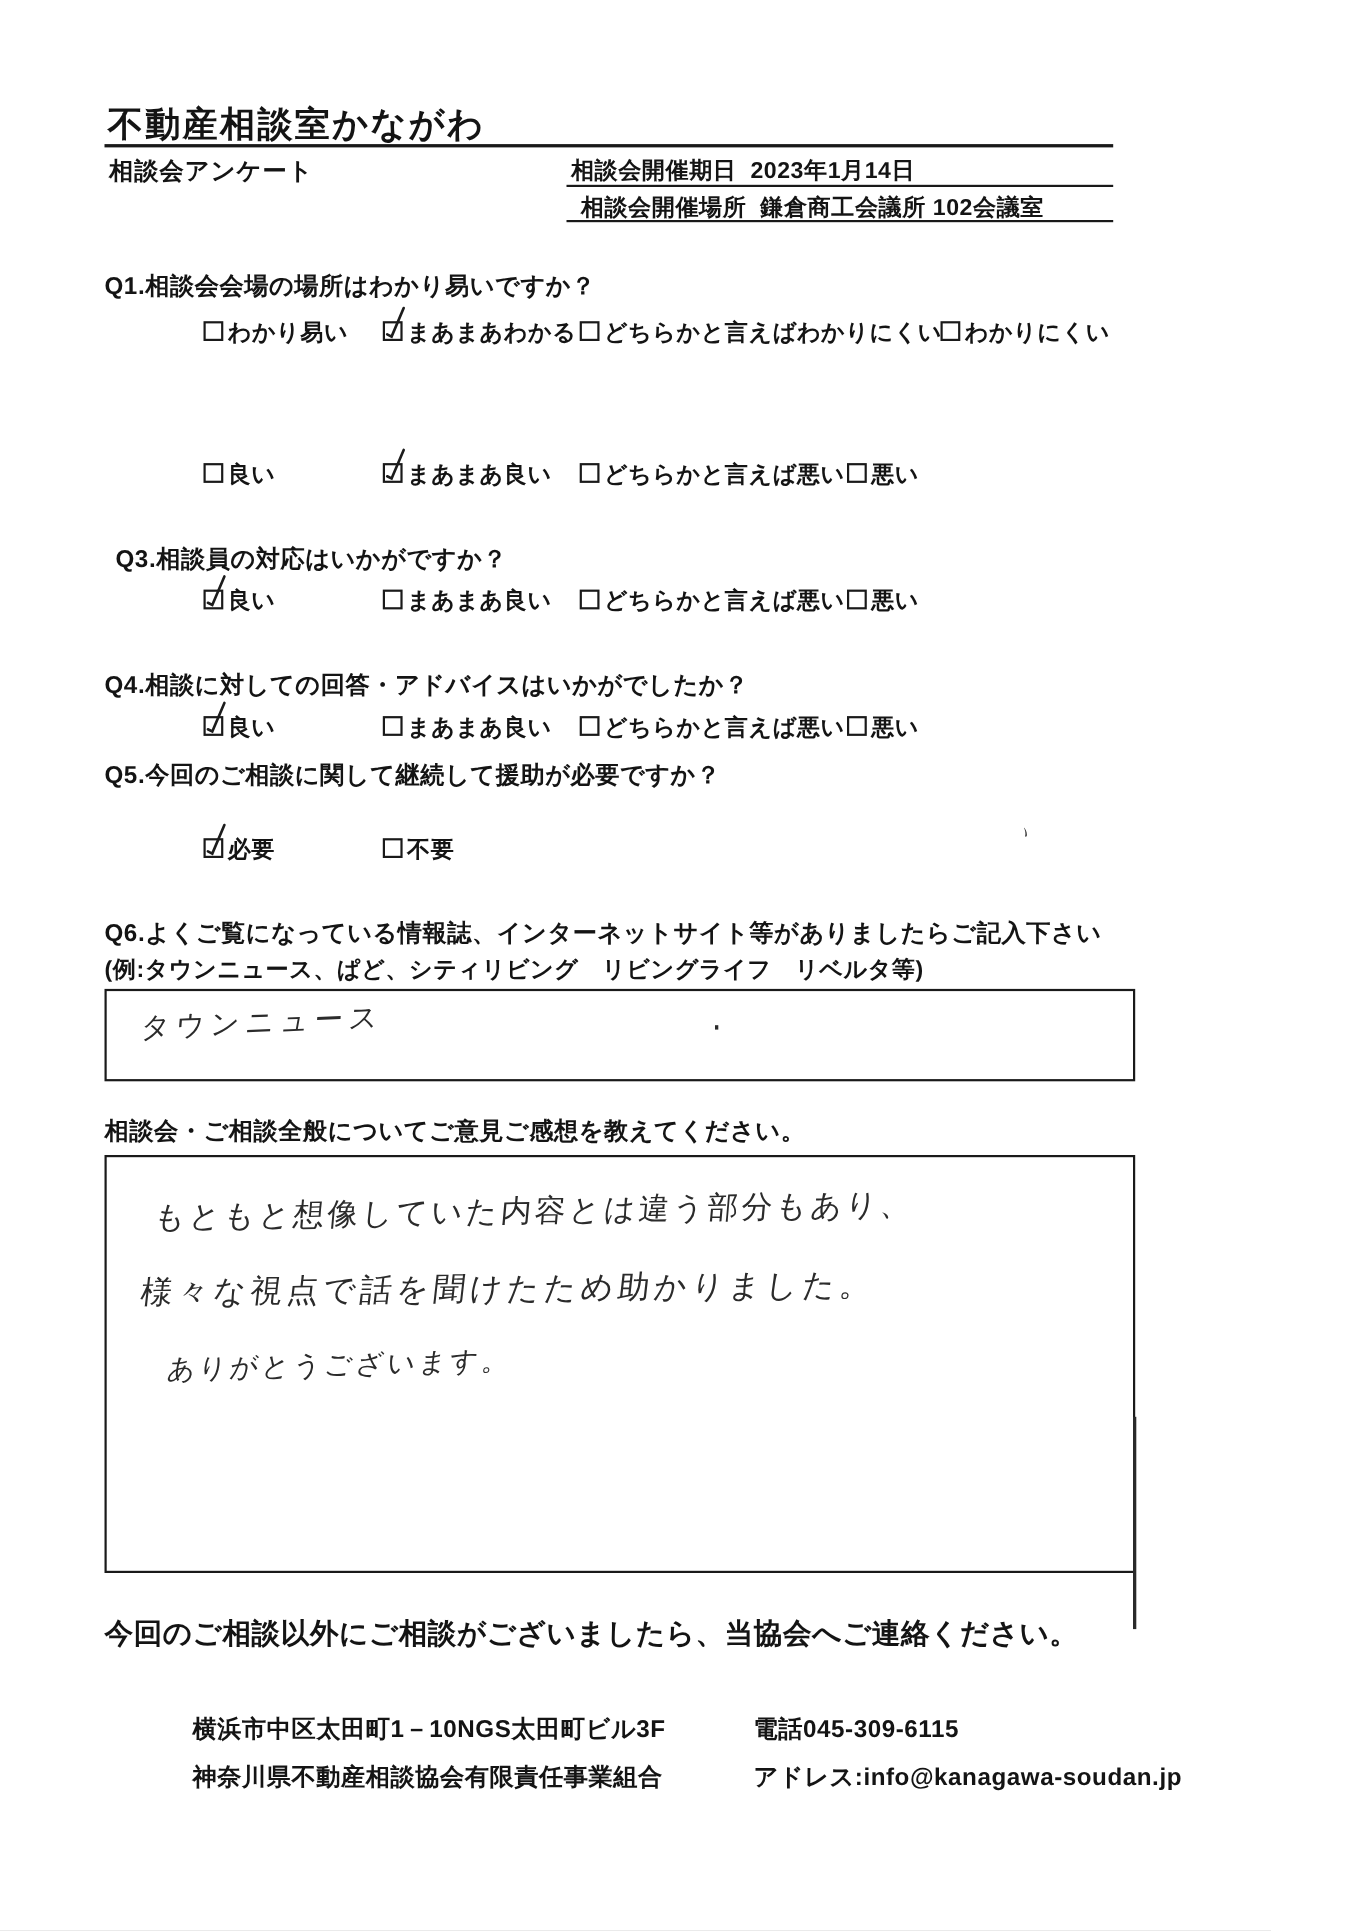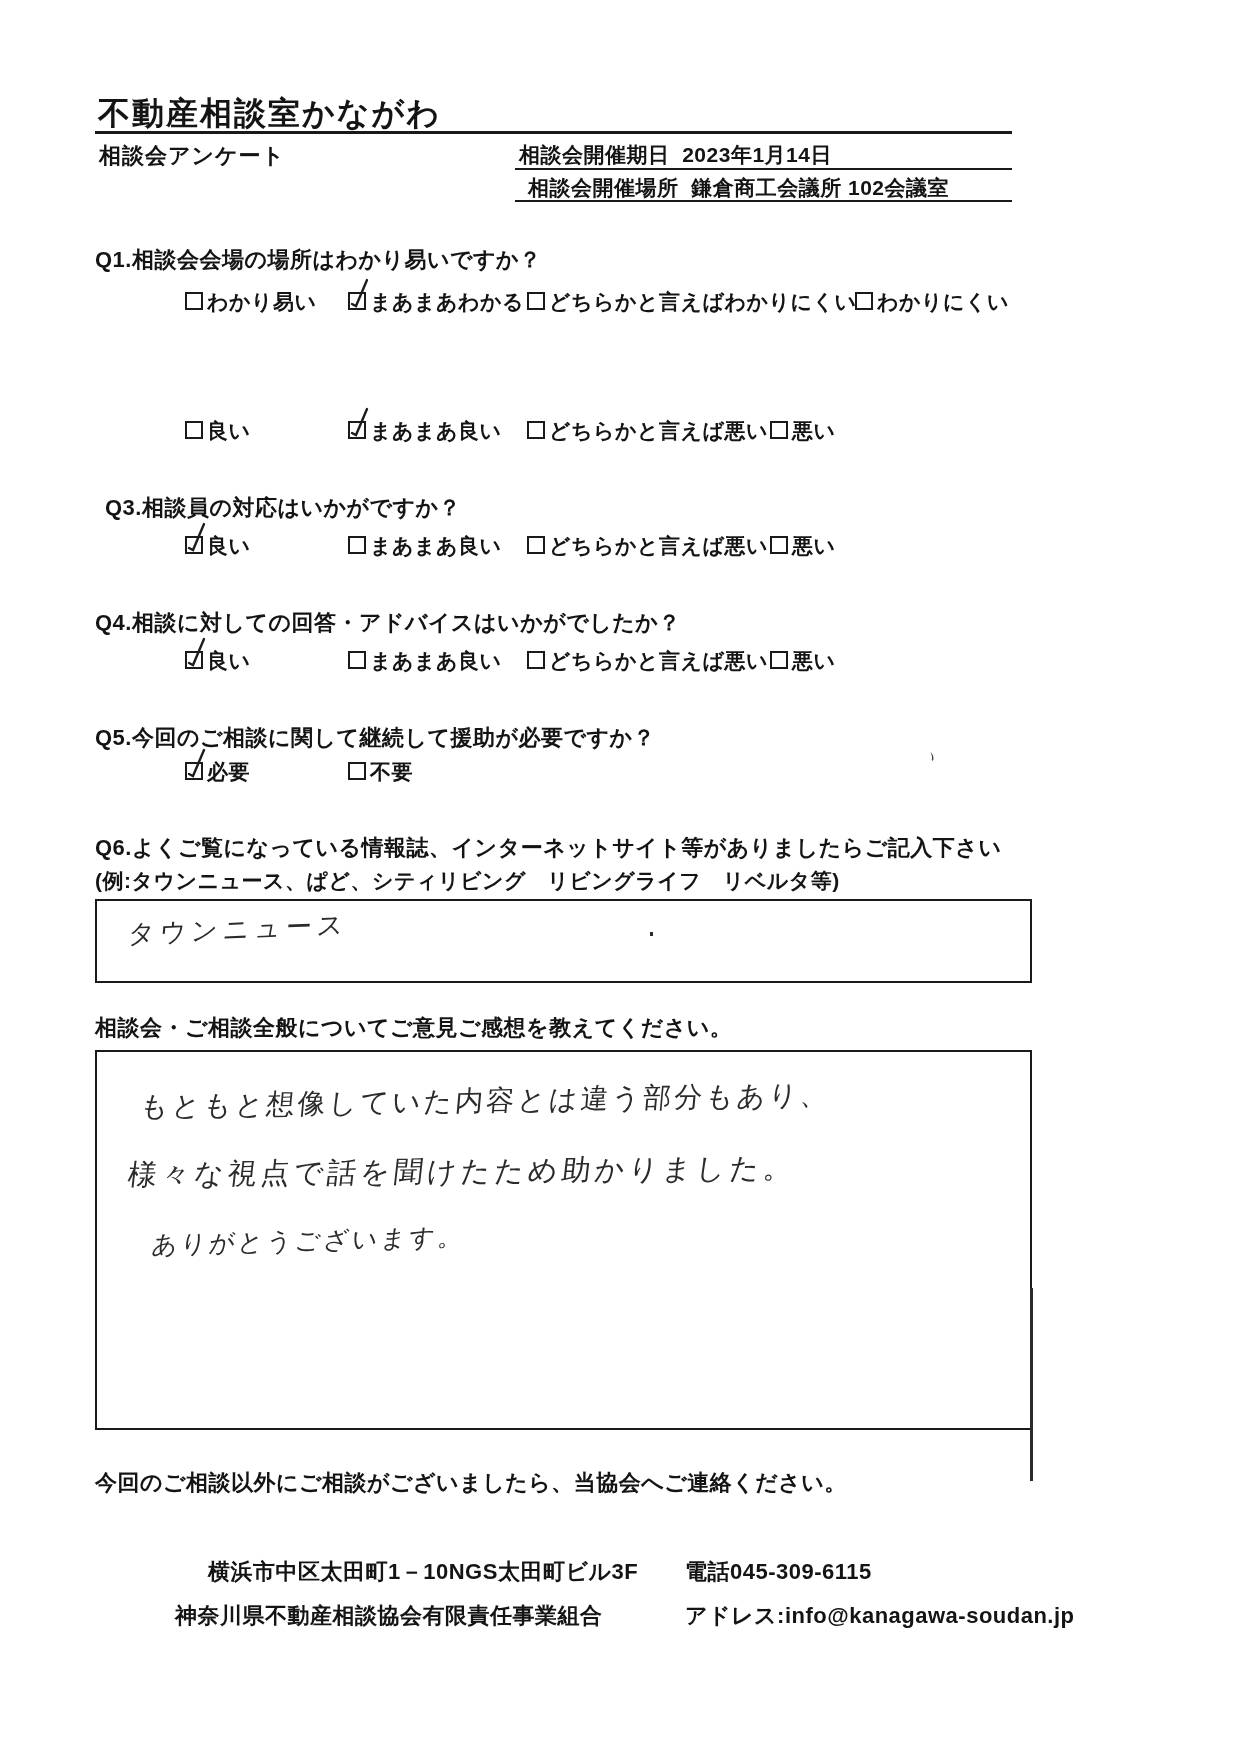--- a/index.html
+++ b/index.html
@@ -18,21 +18,21 @@
   .opt{position:absolute;white-space:nowrap;font-size:21px;font-weight:600;letter-spacing:0.5px;}
   .cb{display:inline-block;width:14px;height:14px;border:2px solid #1a1a1a;position:relative;vertical-align:-1px;margin-right:4px;background:#fff;}
   .cb svg{display:none;position:absolute;left:-4px;top:-16px;overflow:visible;}
   .cb.checked svg{display:block;}
   .bigbox{position:absolute;border:2px solid #1a1a1a;background:#fff;}
   .hand{font-family:"DejaVu Sans",sans-serif;font-weight:400;color:#2b2b2b;white-space:nowrap;}
   .hand-q6{font-size:26px;letter-spacing:5px;transform:rotate(-2.5deg) skewX(-7deg);}
   .hand-l1{font-size:28px;letter-spacing:3px;transform:rotate(-1deg) skewX(-6deg);}
   .hand-l2{font-size:29px;letter-spacing:4px;transform:rotate(-0.6deg) skewX(-7deg);}
   .hand-l3{font-size:25px;letter-spacing:3px;transform:rotate(-1.5deg) skewX(-8deg);}
-  .fnote{font-size:22px;font-weight:600;letter-spacing:0.5px;}
+  .fnote{font-size:26px;font-weight:600;letter-spacing:0.5px;}
   .forg{font-size:26px;font-weight:700;letter-spacing:2px;}
   .fline{font-size:22px;font-weight:600;letter-spacing:0.5px;}
   .artifact{position:absolute;background:#2a2a2a;}
   .smudge{position:absolute;color:#444;font-size:13px;}
 </style>
 </head>
 <body>
 
 <div class="page">
 
@@ -117,21 +117,21 @@
       <span class="cb"></span><span>まあまあ良い</span>
     </span>
     <span class="opt" style="left:527px;">
       <span class="cb"></span><span>どちらかと言えば悪い</span>
     </span>
     <span class="opt" style="left:770px;">
       <span class="cb"></span><span>悪い</span>
     </span>
   </div>
 
-  <div class="abs qtitle" style="left:95px;top:723px;">Q5.今回のご相談に関して継続して援助が必要ですか？</div>
+  <div class="abs qtitle" style="left:95px;top:690px;">Q5.今回のご相談に関して継続して援助が必要ですか？</div>
   <div class="abs" style="left:0;top:758px;width:1241px;height:30px;">
     <span class="opt" style="left:185px;text-align:center;">
       <span class="cb checked"><svg width="24" height="30">
             <path d="M6,26 L10,28 L21,2" stroke="#1c1c1c" stroke-width="2.4" fill="none" stroke-linecap="round"></path>
           </svg></span><span>必要</span>
     </span>
     <span class="opt" style="left:348px;">
       <span class="cb"></span><span>不要</span>
     </span>
   </div>
@@ -144,18 +144,18 @@
   <div class="artifact" style="left:650px;top:932px;width:3px;height:4px;"></div>
 
   <div class="abs qtitle" style="left:95px;top:1013px;">相談会・ご相談全般についてご意見ご感想を教えてください。</div>
   <div class="bigbox" style="left:95px;top:1050px;width:933px;height:376px;"></div>
   <div class="abs hand hand-l1" style="left:140px;top:1082px;">もともと想像していた内容とは違う部分もあり、</div>
   <div class="abs hand hand-l2" style="left:128px;top:1152px;">様々な視点で話を聞けたため助かりました。</div>
   <div class="abs hand hand-l3" style="left:152px;top:1224px;">ありがとうございます。</div>
   <div class="artifact" style="left:1030px;top:1288px;width:3px;height:193px;"></div>
 
   <div class="abs fnote" style="left:95px;top:1468px;">今回のご相談以外にご相談がございましたら、当協会へご連絡ください。</div>
-  <div class="abs fline" style="left:175px;top:1557px;margin-left:33px;">横浜市中区太田町1－10NGS太田町ビル3F</div>
+  <div class="abs fline" style="left:175px;top:1557px;">横浜市中区太田町1－10NGS太田町ビル3F</div>
   <div class="abs fline" style="left:685px;top:1557px;">電話045-309-6115</div>
   <div class="abs fline" style="left:175px;top:1601px;">神奈川県不動産相談協会有限責任事業組合</div>
   <div class="abs fline" style="left:685px;top:1601px;">アドレス:info@kanagawa-soudan.jp</div>
 
 </div>
 
 </body></html>

